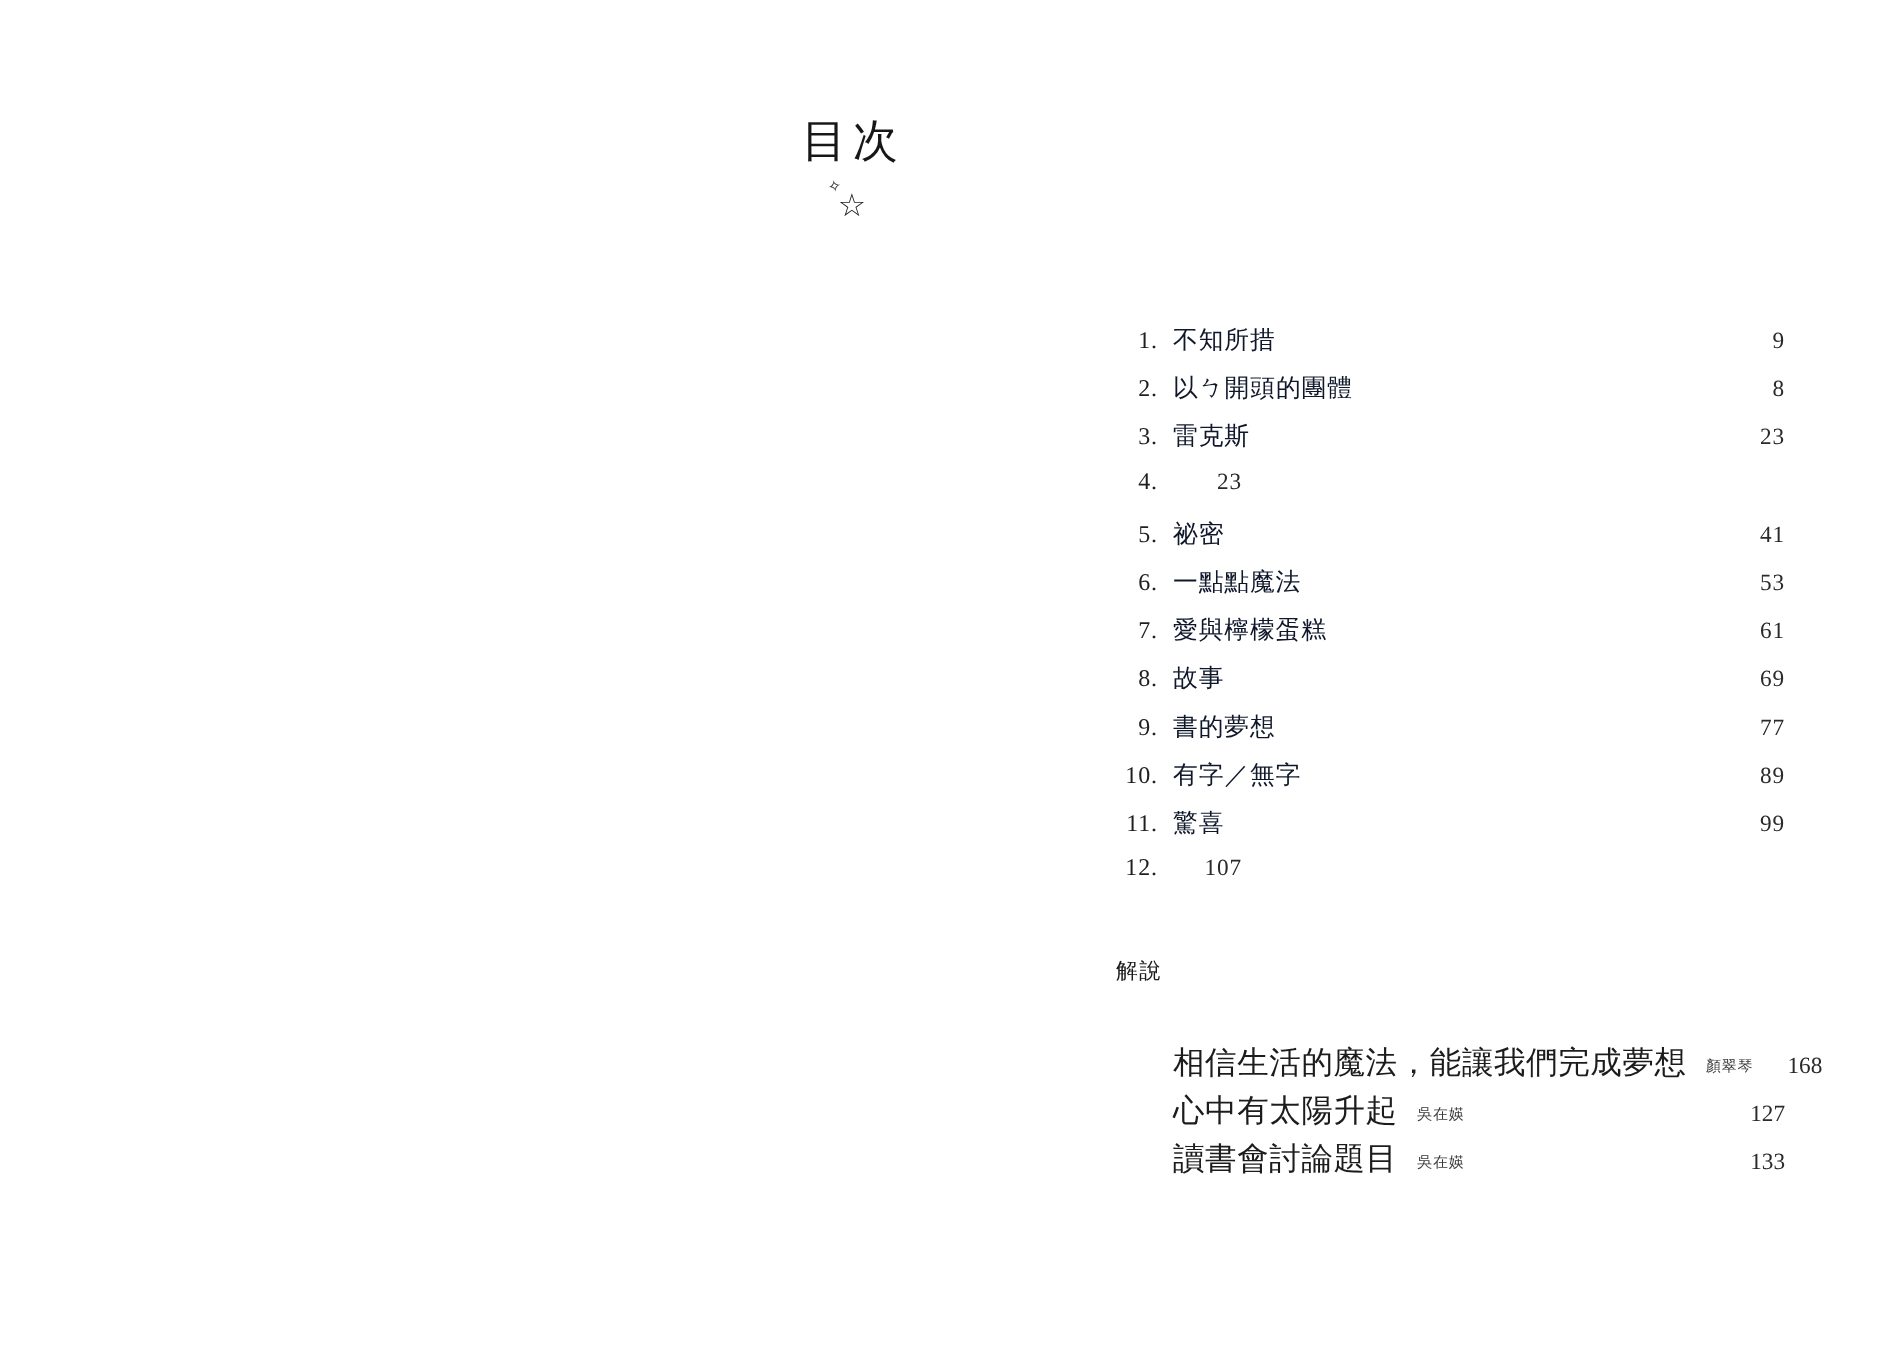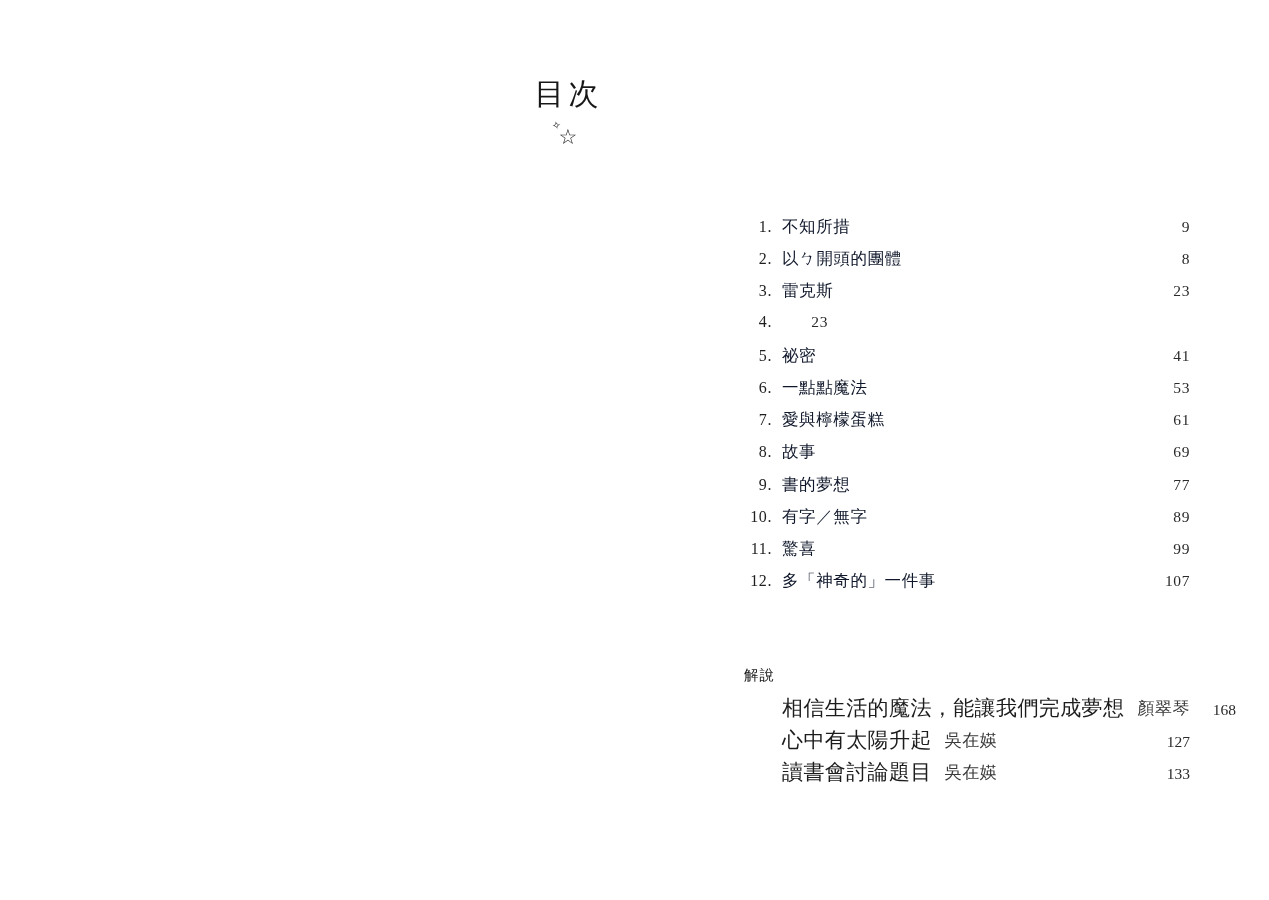--- a/index.html
+++ b/index.html
@@ -118,21 +118,20 @@
 
   
   .section-heading {
     position: absolute;
     top: 638px;
     left: 744px;
     font-family: "Liberation Sans", "DejaVu Sans", sans-serif;
     font-size: 14.5px;
     letter-spacing: 1px;
     color: #1a1a1a;
-    margin-top: 28px;
   }
   .essay-list {
     position: absolute;
     top: 694px;
     left: 738px;
     width: 452px;
   }
   .essay-row {
     display: flex;
     align-items: baseline;
@@ -148,21 +147,21 @@
     white-space: nowrap;
     font-family: Liberation Sans, sans-serif;
     font-size: 21px;
     color: #1c1c1c;
     letter-spacing: 0.4px;
   }
   .essay-author {
     flex: 0 0 auto;
     margin-left: 13px;
     font-family: "Liberation Sans", "DejaVu Sans", sans-serif;
-    font-size: 17px;
+    font-size: 10px;
     color: #3a3a3a;
     letter-spacing: 0.5px;
     position: relative;
     top: -1px;
     text-align: right;
   }
   .essay-fill {
     flex: 1 1 auto;
   }
   .essay-page {
@@ -252,21 +251,20 @@
     </div>
     <div class="toc-row">
       <span class="toc-num">11.</span>
       <span class="toc-dot"></span>
       <span class="toc-label">驚喜</span>
       <span class="toc-page">99</span>
     </div>
     <div class="toc-row">
       <span class="toc-num">12.</span>
       <span class="toc-dot"></span>
-      <span class="toc-label">多「神奇的」一件事</span>
       <span class="toc-page">107</span>
     </div>
   </div>
 
   <div class="section-heading">解說</div>
 
   <div class="essay-list">
     <div class="essay-row">
       <span class="essay-spacer"></span>
       <span class="essay-title">相信生活的魔法，能讓我們完成夢想</span>

